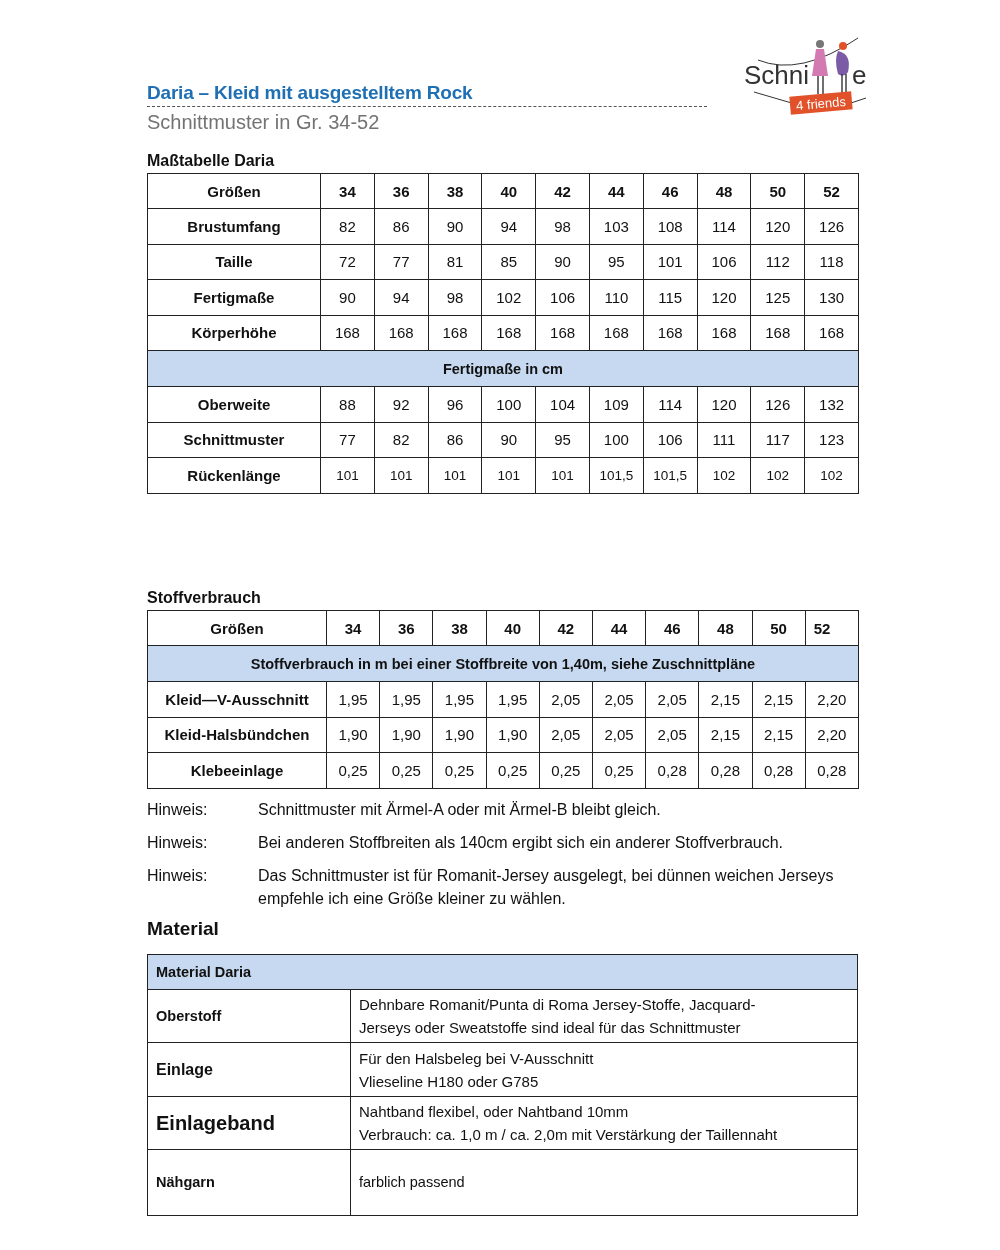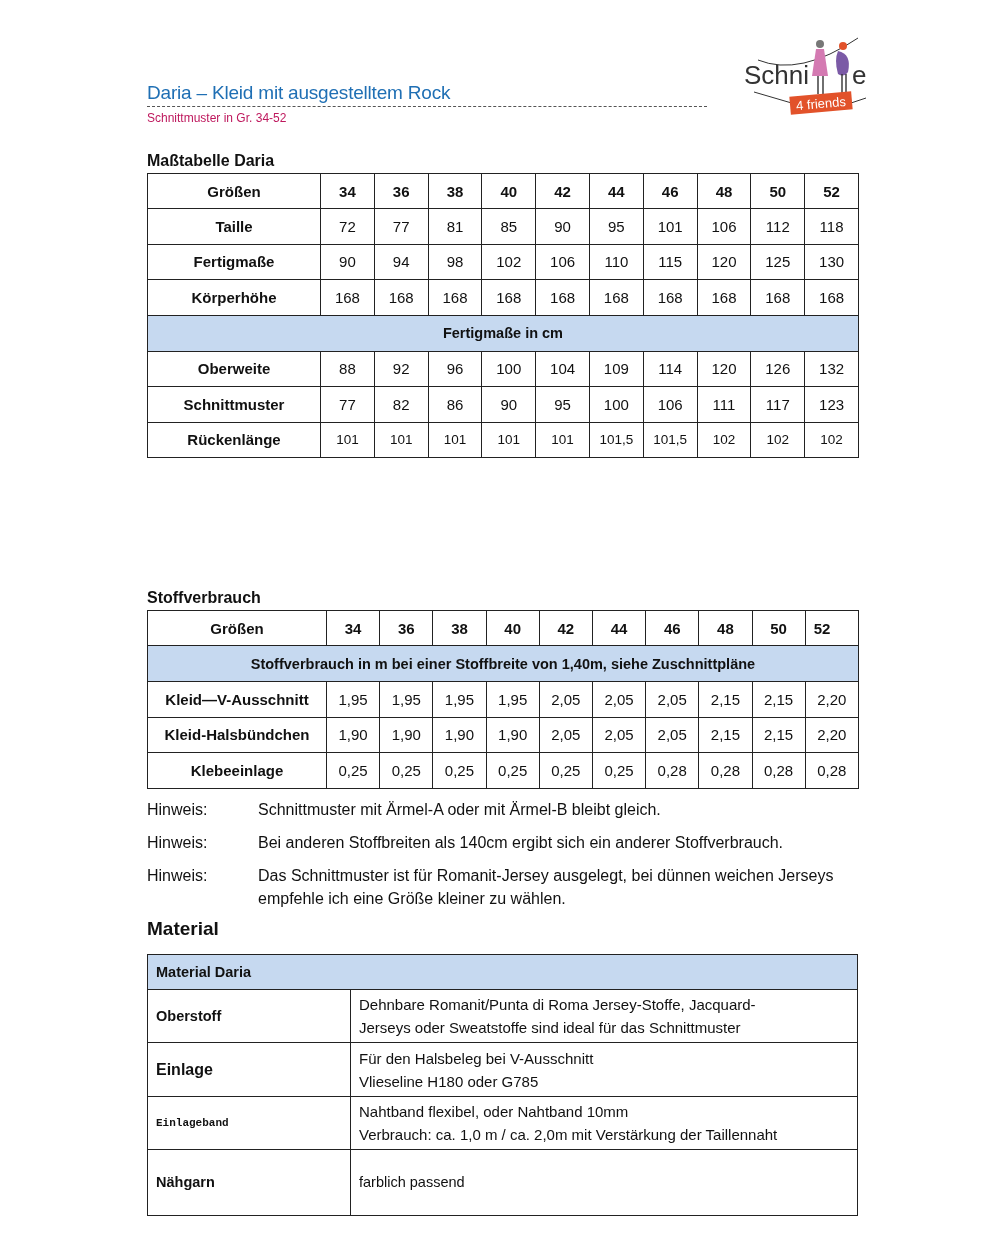--- a/index.html
+++ b/index.html
@@ -1,21 +1,21 @@
 <!DOCTYPE html>
 <html><head>
 <meta charset="utf-8">
 <style>
   html, body { margin:0; padding:0; background:#ffffff; }
   body { width:1000px; height:1250px; position:relative; overflow:hidden;
          font-family:"Liberation Sans", sans-serif; color:#111; }
   .abs { position:absolute; }
-  .title { left:147px; top:82px; font-size:19px; font-weight:normal; color:#1f6fb4; letter-spacing:-0.2px; }
+  .title { left:147px; top:82px; font-size:19px; font-weight:bold; color:#1f6fb4; letter-spacing:-0.2px; }
   .divider { left:147px; top:106px; width:560px; border-top:1.5px dashed #555; }
-  .subtitle { left:147px; top:111px; font-size:12px; color:#be185d; }
+  .subtitle { left:147px; top:111px; font-size:20px; color:#737373; }
   .logo { left:740px; top:32px; width:130px; height:95px; }
   .section-label { left:147px; font-size:16px; font-weight:bold; color:#111; }
   table.grid { position:absolute; border-collapse:collapse; table-layout:fixed; }
   table.grid td { border:1.4px solid #222; text-align:center; padding:0; font-size:15px; }
   table.grid td.lbl { font-weight:bold; }
   table.grid tr.head td { font-weight:bold; }
   table.grid tr.band td { background:#c6d9f0; font-weight:bold; font-size:14.5px; }
   table.grid td.small { font-size:13.5px; }
   .notes { left:147px; top:798px; width:730px; font-size:16px; color:#111; }
   .note { display:flex; margin-bottom:10px; line-height:23px; }
@@ -68,20 +68,33 @@
       <td>38</td>
       <td>40</td>
       <td>42</td>
       <td>44</td>
       <td>46</td>
       <td>48</td>
       <td>50</td>
       <td>52</td>
     </tr>
     <tr style="height:35.5px;">
+      <td class="lbl">Brustumfang</td>
+      <td>82</td>
+      <td>86</td>
+      <td>90</td>
+      <td>94</td>
+      <td>98</td>
+      <td>103</td>
+      <td>108</td>
+      <td>114</td>
+      <td>120</td>
+      <td>126</td>
+    </tr>
+    <tr style="height:35.5px;">
       <td class="lbl">Taille</td>
       <td>72</td>
       <td>77</td>
       <td>81</td>
       <td>85</td>
       <td>90</td>
       <td>95</td>
       <td>101</td>
       <td>106</td>
       <td>112</td>
@@ -256,21 +269,21 @@
       </td>
     </tr>
     <tr style="height:54px;">
       <td class="lbl" style="font-size:16px;">Einlage</td>
       <td>
         <div>Für den Halsbeleg bei V-Ausschnitt</div>
         <div>Vlieseline H180 oder G785</div>
       </td>
     </tr>
     <tr style="height:53px;">
-      <td class="lbl" style="font-size:11px;font-family:Liberation Mono, monospace;">Einlageband</td>
+      <td class="lbl" style="font-size:20px;">Einlageband</td>
       <td>
         <div>Nahtband flexibel, oder Nahtband 10mm</div>
         <div>Verbrauch: ca. 1,0 m / ca. 2,0m mit Verstärkung der Taillennaht</div>
       </td>
     </tr>
     <tr style="height:66px;">
       <td class="lbl" style="font-size:14.5px;">Nähgarn</td>
       <td style="font-size:14.5px;">
         <div>farblich passend</div>
       </td>

